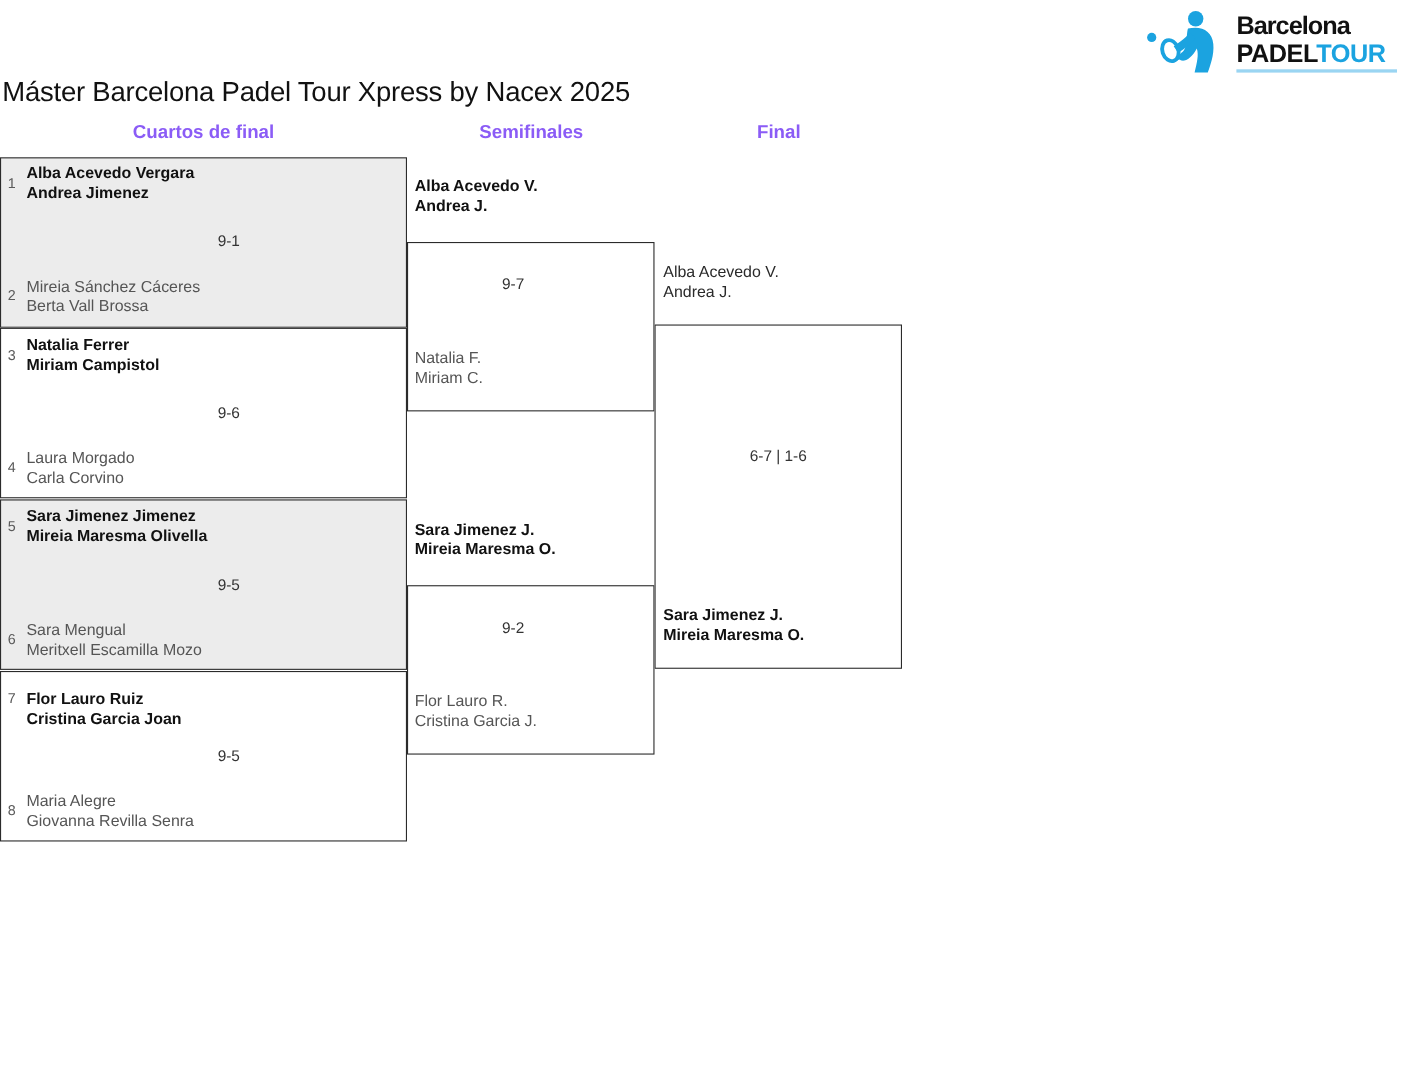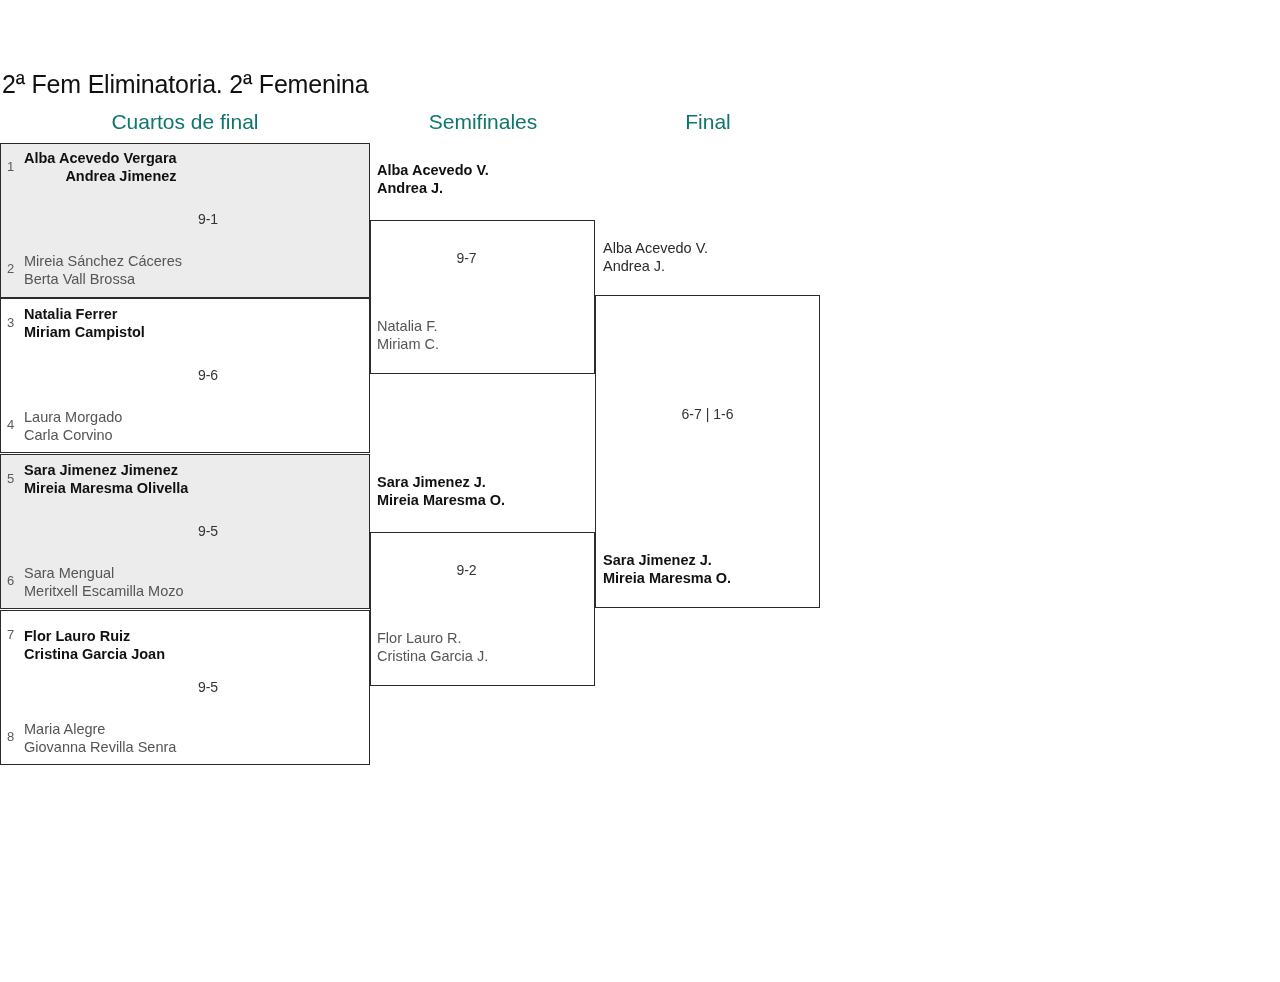--- a/index.html
+++ b/index.html
@@ -70,23 +70,23 @@
   #logo-underline {
     position: absolute;
     left: 84px; top: 55px;
     width: 146px; height: 3px;
     background: #9ad5f2;
   }
 
   
   .round-header {
     position: absolute;
-    font-size: 21px;
-    font-weight: 400;
-    color: #0f766e;
+    font-size: 17px;
+    font-weight: 700;
+    color: #8b5cf6;
     text-align: center;
     white-space: nowrap;
   }
   #round-header-qf   { left: 60px;  top: 110px; width: 250px; }
   #round-header-sf   { left: 383px; top: 110px; width: 200px; }
   #round-header-final{ left: 633px; top: 110px; width: 150px; }
 
   
   .match-box {
     position: absolute;
@@ -137,33 +137,50 @@
   .final-box { left: 595px; width: 225px; height: 313px; }
   .final-score { left: 595px; width: 225px; }
   .final-team { left: 603px; }
 </style>
 </head>
 <body>
 
 <div id="page-header">
 
   <div id="tournament-title">
+    <span id="title-line-1">Máster Barcelona Padel Tour Xpress by Nacex 2025</span>
     <span id="title-line-2">2ª Fem Eliminatoria. 2ª Femenina</span>
   </div>
 
+  <div id="brand-logo">
+    <svg id="logo-mark" viewBox="0 0 78 60" xmlns="http://www.w3.org/2000/svg">
+      <circle cx="7" cy="26" r="4.2" fill="#1ba3e0"></circle>
+      <ellipse cx="24" cy="38" rx="9" ry="11.5" fill="#1ba3e0" transform="rotate(-18 24 38)"></ellipse>
+      <ellipse cx="24" cy="38" rx="5.5" ry="8" fill="#ffffff" transform="rotate(-18 24 38)"></ellipse>
+      <rect x="29" y="43" width="9" height="4" rx="1.6" fill="#1ba3e0" transform="rotate(-18 29 43)"></rect>
+      <circle cx="47" cy="9" r="7" fill="#1ba3e0"></circle>
+      <path d="M40 18 C52 15 62 20 63 32 C64 42 60 52 58 58 L46 58 C48 49 50 42 48 36 C44 44 38 48 34 47 C31 46 31 42 34 40 C40 37 38 24 40 18 Z" fill="#1ba3e0"></path>
+      <path d="M42 22 C36 28 30 32 27 34 L31 40 C37 36 44 31 47 26 Z" fill="#1ba3e0"></path>
+    </svg>
+    <div id="logo-wordmark">
+      <span class="logo-word-top">Barcelona</span>
+      <span class="logo-word-bottom"><span class="logo-padel">PADEL</span><span class="logo-tour">TOUR</span></span>
+    </div>
+    <div id="logo-underline"></div>
+  </div>
 
 </div>
 
 <div class="round-header" id="round-header-qf">Cuartos de final</div>
 <div class="round-header" id="round-header-sf">Semifinales</div>
 <div class="round-header" id="round-header-final">Final</div>
 
 <div class="match-box qf-box shaded" style="top:143px;"></div>
 <div class="seed" style="top:160px;">1</div>
-<div class="team winner qf-top-team" style="top:149px;text-align:right;">
+<div class="team winner qf-top-team" style="top:149px;">
   <span class="pl">Alba Acevedo Vergara</span>
   <span class="pl">Andrea Jimenez</span>
 </div>
 <div class="score qf-score" style="top:211px;">9-1</div>
 <div class="seed" style="top:262px;">2</div>
 <div class="team loser qf-bottom-team" style="top:252px;">
   <span class="pl">Mireia Sánchez Cáceres</span>
   <span class="pl">Berta Vall Brossa</span>
 </div>
 

